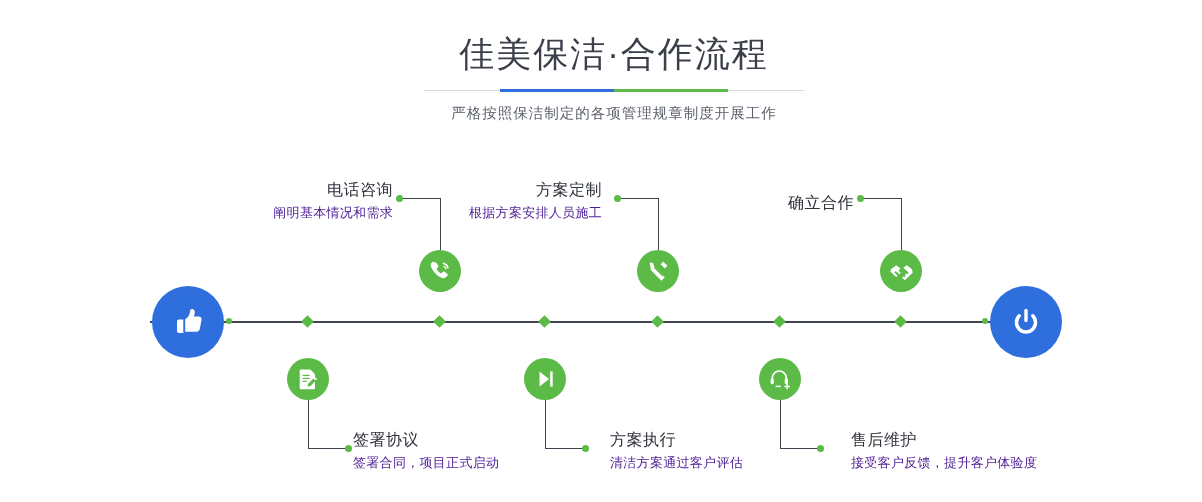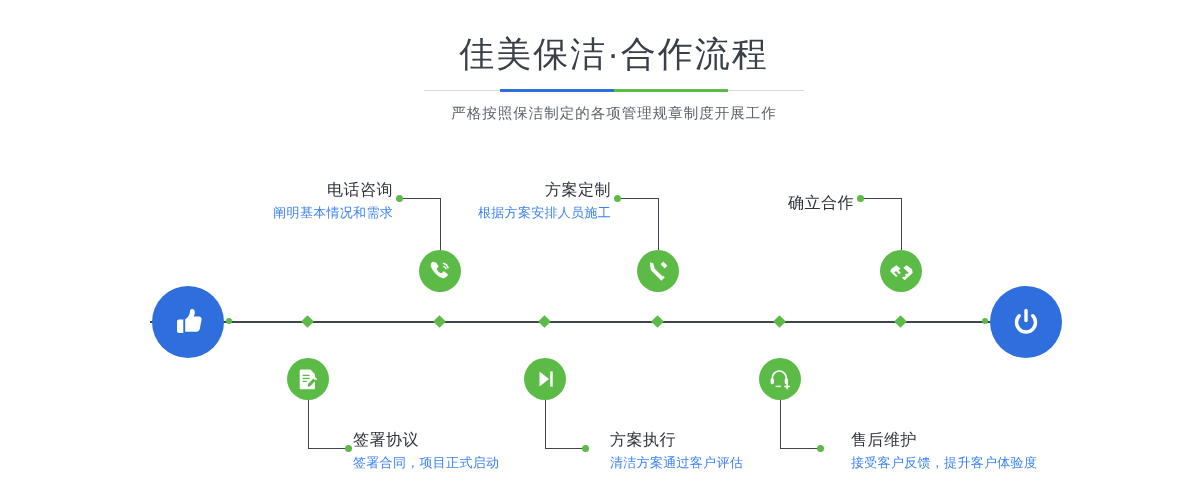--- a/index.html
+++ b/index.html
@@ -144,21 +144,21 @@
     white-space: nowrap;
   }
   .label-main {
     font-size: 16px;
     color: #2f333b;
     line-height: 20px;
     letter-spacing: 0.5px;
   }
   .label-sub {
     font-size: 13px;
-    color: #3b82f6;
+    color: #4c1d95;
     line-height: 20px;
     margin-top: 3px;
     letter-spacing: 0.3px;
   }
   .ta-right { text-align: right; }
   .ta-left { text-align: left; }
 
   .arrow-dot {
     position: absolute;
     width: 7px;
@@ -225,21 +225,21 @@
       <svg class="icon" width="24" height="24" viewBox="0 0 24 24">
         <path fill="#ffffff" d="M3.8 3.3l3.4 1 1 3.4 10.6 10.6-3.4 3.4L4.8 11.1l-1-7.8z"></path>
         <path fill="#ffffff" d="M17.2 2.6l4.2 4.2-2.6 2.6-4.2-4.2 2.6-2.6z" opacity="0.95"></path>
         <path fill="none" stroke="#5cba47" stroke-width="1.2" d="M8.4 8.5l8.6 8.6"></path>
       </svg>
     </div>
     <div class="diamond" style="left:653px; top:167px;"></div>
     <div class="vline" style="left:658px; top:48px; height:52px;"></div>
     <div class="hline" style="left:617px; top:48px; width:41px;"></div>
     <div class="arrow-dot" style="left:614px; top:45px;"></div>
-    <div class="label-top ta-right" style="left:380px; top:30px; width:231px;">
+    <div class="label-top ta-right" style="left:371px; top:30px; width:231px;">
       <div class="label-main">方案定制</div>
       <div class="label-sub">根据方案安排人员施工</div>
     </div>
 
     <div class="node-circle" style="left:880px; top:100px;">
       <svg class="icon" width="25" height="25" viewBox="0 0 24 24">
         <path fill="#ffffff" d="M2.2 9.6L7 5.9l4.1 3.3-2 1.9 2.3 2.1-1.5 1.4-3.3-3-1.5 1.4 3.2 3-1.5 1.4-5.6-5.3 1-2.5z"></path>
         <path fill="#ffffff" d="M21.8 9.6L17 5.9l-3.3 2.6 5.2 4.8-1.4 1.4-0.9-0.8-1.4 1.4 0.9 0.9-1.4 1.4-0.9-0.9-1.3 1.3 2.6 2.4 7.7-7.2-0.7-3.2z"></path>
       </svg>
     </div>

